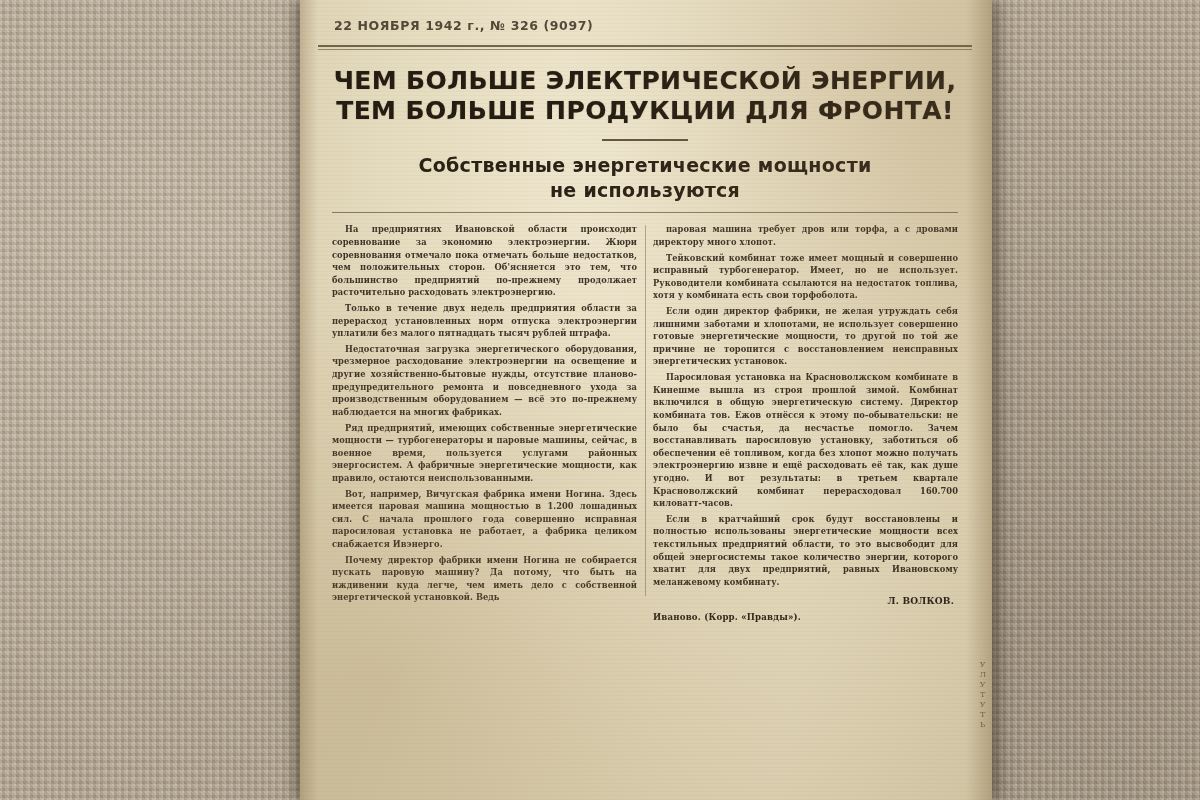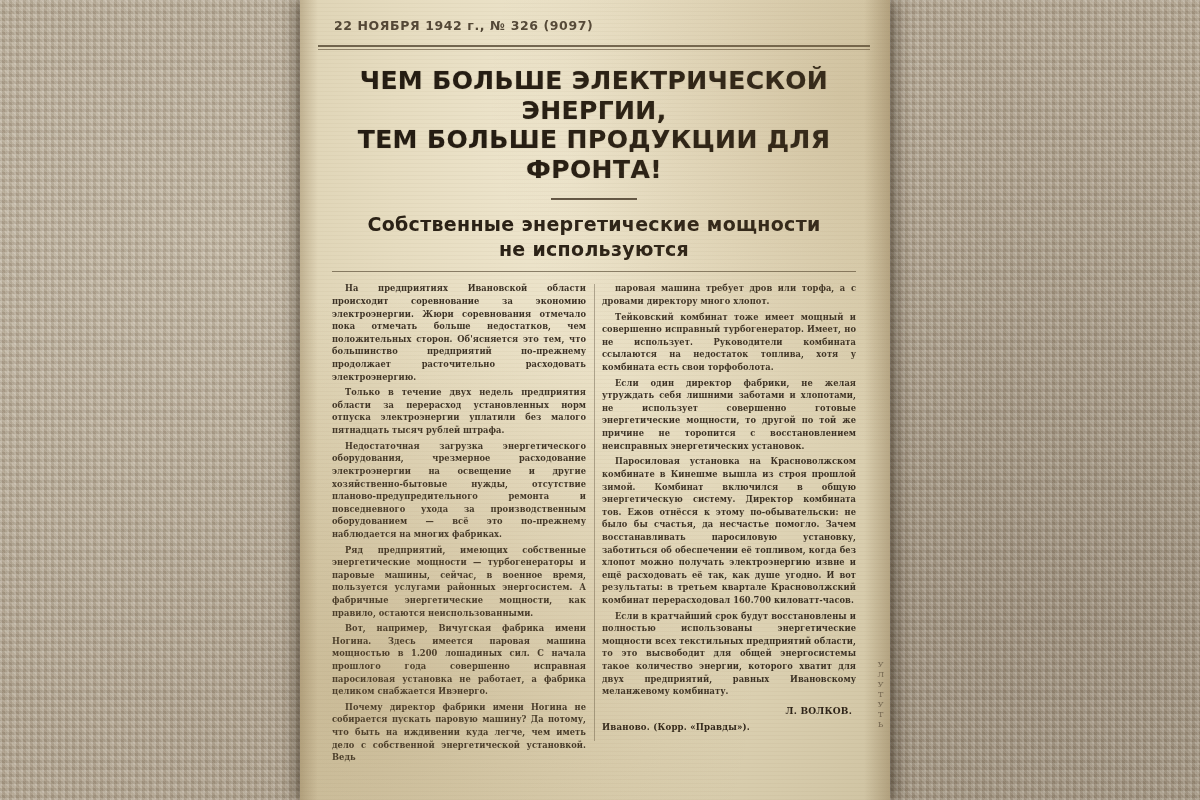--- a/index.html
+++ b/index.html
@@ -48,21 +48,21 @@
         rgba(255,255,255,0.035) 1px,
         rgba(0,0,0,0.03) 1px,
         rgba(0,0,0,0.03) 3px);
   }
 
   
   #clipping {
     position: absolute;
     left: 300px;
     top: 0px;
-    width: 590px;
+    width: 692px;
     height: 800px;
     background:
       radial-gradient(ellipse at 45% 20%, #efe7cf 0%, #e6dcc0 38%, #dcd1b2 68%, #cfc3a2 100%);
     box-shadow: -4px 0 14px rgba(40,30,18,0.45), 6px 0 16px rgba(40,30,18,0.42);
     overflow: hidden;
     color: #2b2217;
   }
   
   #clipping::before {
     content: "";

